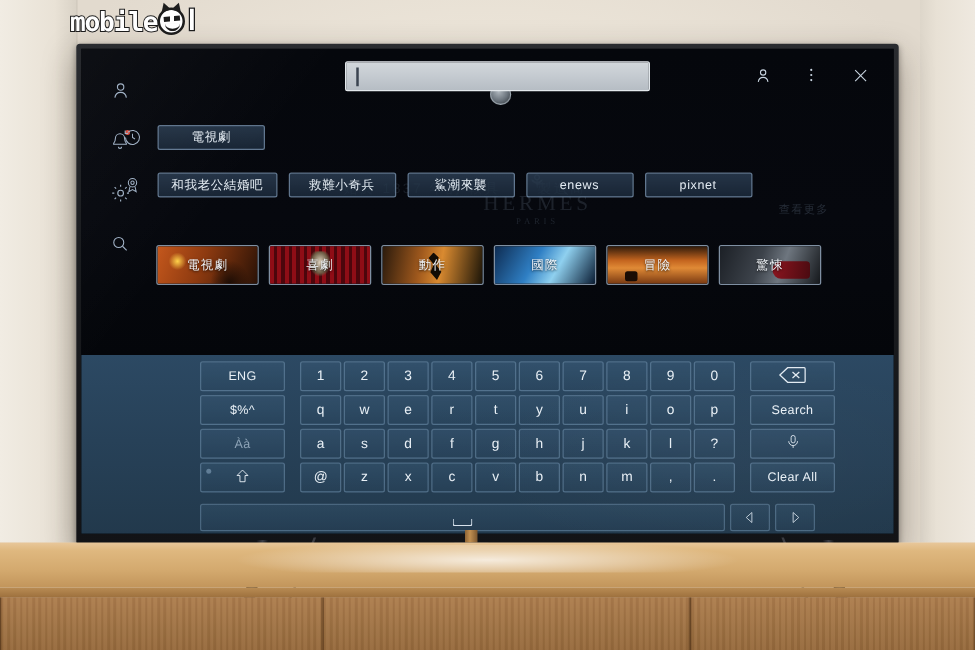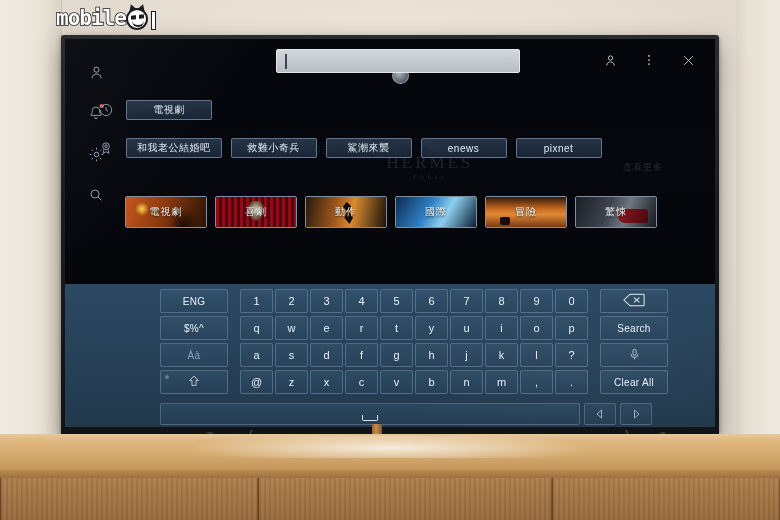--- a/index.html
+++ b/index.html
@@ -298,21 +298,21 @@
   .gloss {
     position: absolute; inset: 0; z-index: 40; pointer-events: none;
     background:
       linear-gradient(128deg, rgba(255,255,255,.035) 0%, rgba(255,255,255,0) 22%),
       radial-gradient(ellipse 300px 120px at 520px 330px, rgba(255,255,255,.022), rgba(255,255,255,0) 70%);
   }
 
   
   .watermark {
     position: absolute; left: 8px; top: 6px; z-index: 60;
-    display: flex; align-items: flex-end; gap: 2px; padding-left: 48px;
+    display: flex; align-items: flex-start; gap: 2px; padding-left: 48px;
   }
   .wm-text {
     font-family: "DejaVu Sans Mono", monospace;
     font-size: 21px; font-weight: bold; letter-spacing: -1px;
     color: #ffffff;
     -webkit-text-stroke: 1.6px #1d1d1d;
     paint-order: stroke fill;
   }
   .wm-face {
     width: 22px; height: 22px; border-radius: 50%;

